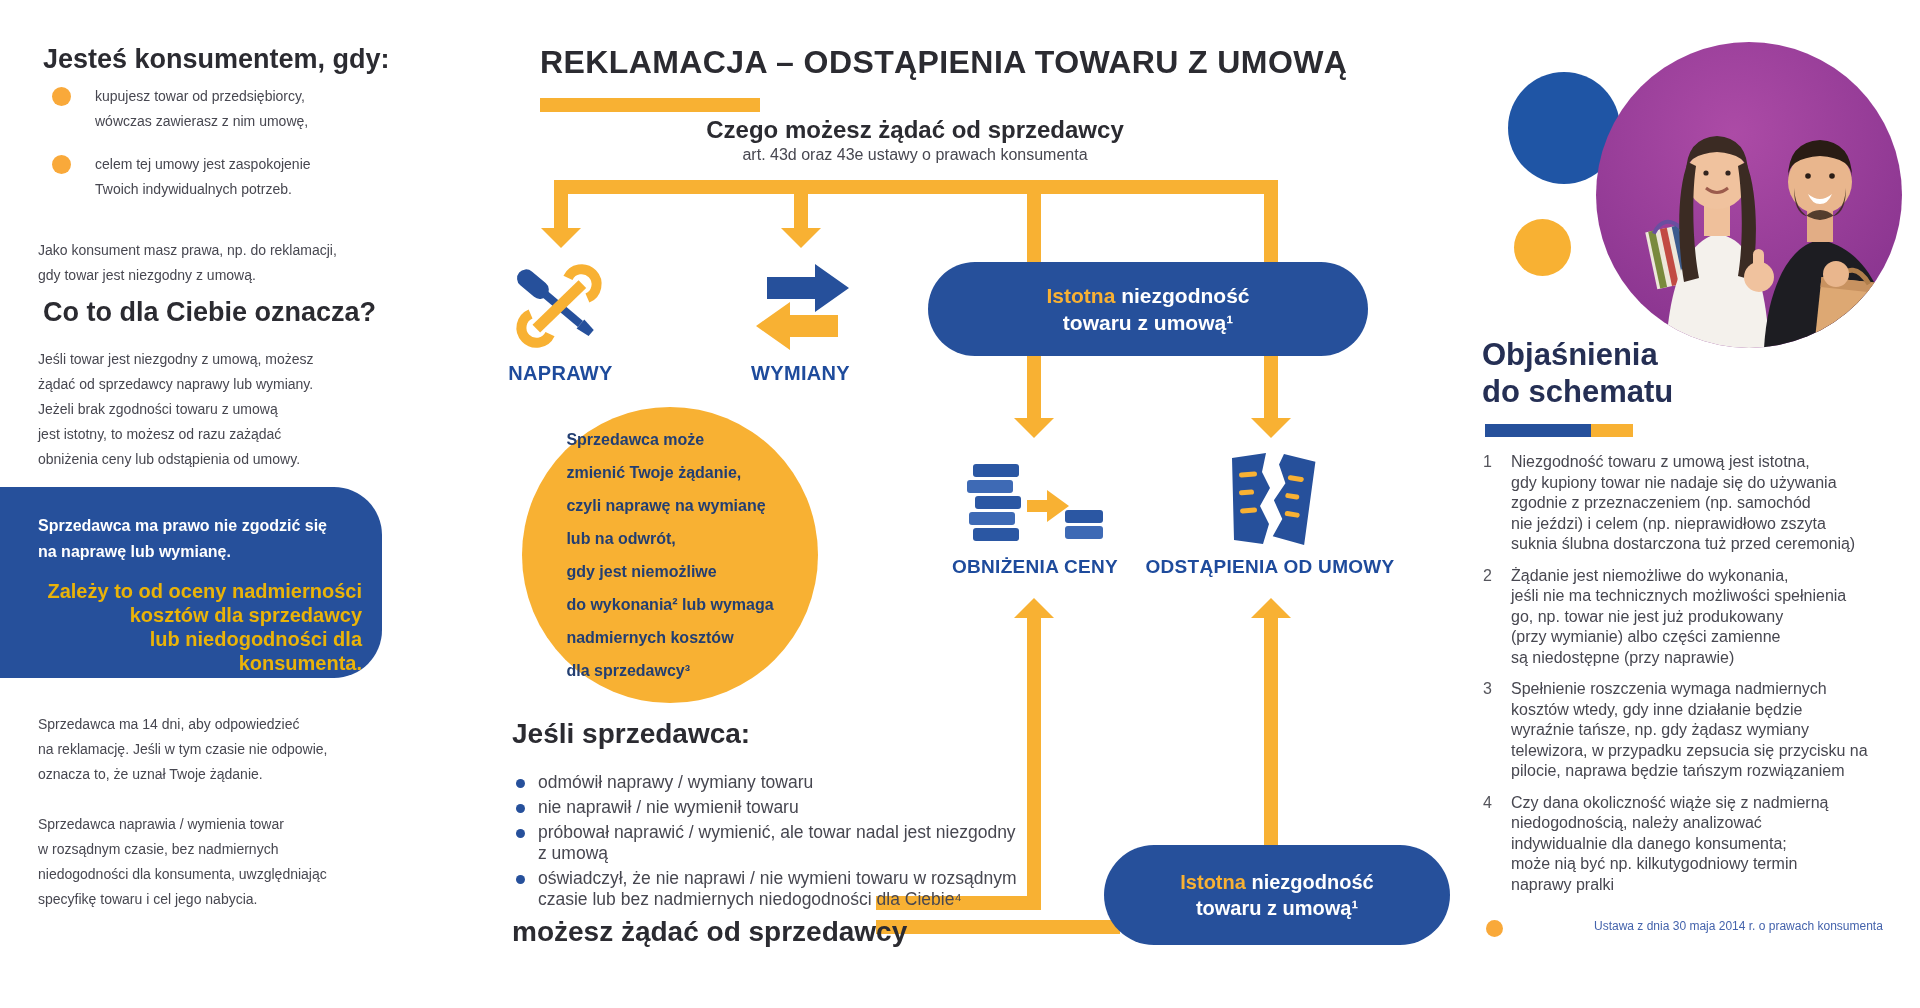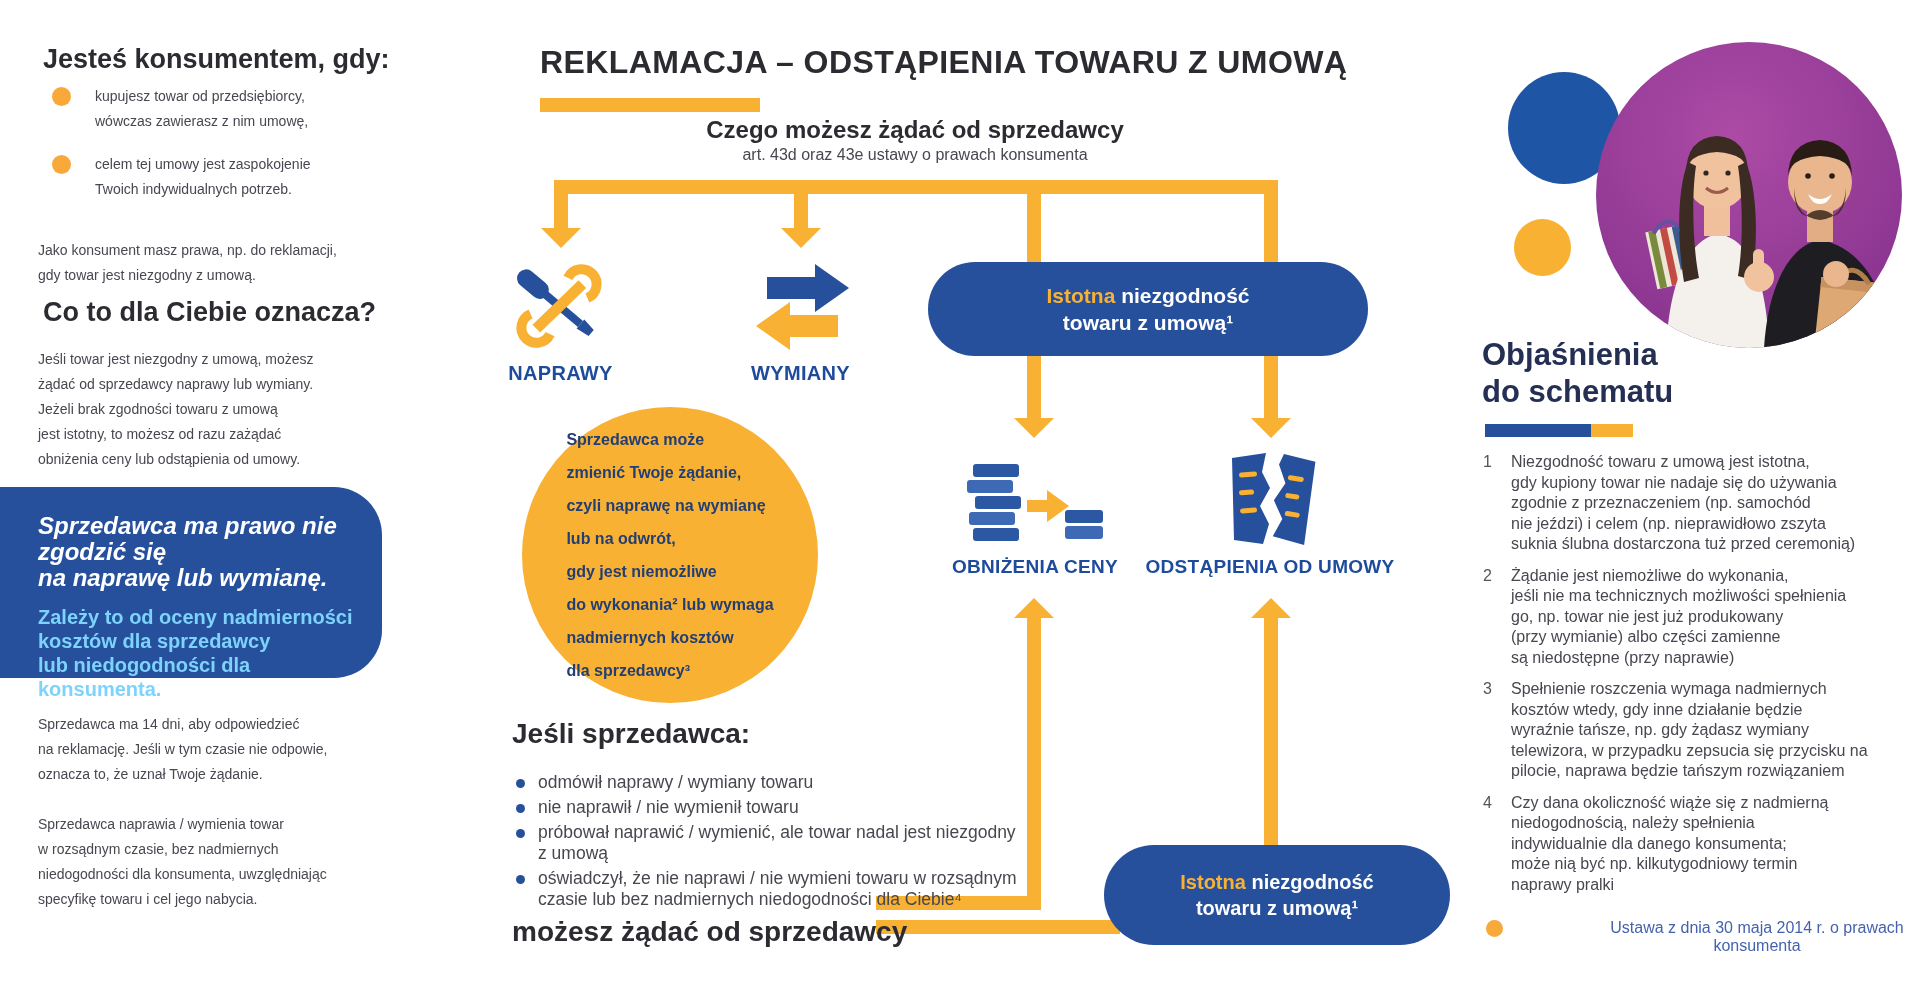--- a/index.html
+++ b/index.html
@@ -55,23 +55,23 @@
 
   <h2 class="abs h-dark" style="left:43px;top:297px;font-size:27px;">Co to dla Ciebie oznacza?</h2>
 
   <p class="abs body-txt pre" style="left:38px;top:347px;">Jeśli towar jest niezgodny z umową, możesz
 żądać od sprzedawcy naprawy lub wymiany.
 Jeżeli brak zgodności towaru z umową
 jest istotny, to możesz od razu zażądać
 obniżenia ceny lub odstąpienia od umowy.</p>
 
   <div class="abs" style="left:0;top:487px;width:382px;height:191px;background:var(--navy);border-radius:0 48px 48px 0;padding:26px 20px 0 38px;">
-    <p class="pre" style="color:#fff;font-weight:bold;font-size:24px;line-height:26px;font-style:italic;">Sprzedawca ma prawo nie zgodzić się
+    <p class="pre" style="color:#fff;font-weight:bold;font-size:16px;line-height:26px;">Sprzedawca ma prawo nie zgodzić się
 na naprawę lub wymianę.</p>
-    <p class="pre" style="color:#7dd3fc;font-weight:bold;font-size:20px;line-height:24px;margin-top:14px;">Zależy to od oceny nadmierności
+    <p class="pre" style="color:#eab308;font-weight:bold;font-size:20px;line-height:24px;margin-top:14px;text-align:right;">Zależy to od oceny nadmierności
 kosztów dla sprzedawcy
 lub niedogodności dla konsumenta.</p>
   </div>
 
   <p class="abs body-txt pre" style="left:38px;top:712px;">Sprzedawca ma 14 dni, aby odpowiedzieć
 na reklamację. Jeśli w tym czasie nie odpowie,
 oznacza to, że uznał Twoje żądanie.</p>
   <p class="abs body-txt pre" style="left:38px;top:812px;">Sprzedawca naprawia / wymienia towar
 w rozsądnym czasie, bez nadmiernych
 niedogodności dla konsumenta, uwzględniając
@@ -292,23 +292,23 @@
       <div class="note-num">3</div>
       <div class="note-txt pre">Spełnienie roszczenia wymaga nadmiernych
 kosztów wtedy, gdy inne działanie będzie
 wyraźnie tańsze, np. gdy żądasz wymiany
 telewizora, w przypadku zepsucia się przycisku na
 pilocie, naprawa będzie tańszym rozwiązaniem</div>
     </div>
     <div class="note-row">
       <div class="note-num">4</div>
       <div class="note-txt pre">Czy dana okoliczność wiąże się z nadmierną
-niedogodnością, należy spełnienia
+niedogodnością, należy analizować
 indywidualnie dla danego konsumenta;
 może nią być np. kilkutygodniowy termin
 naprawy pralki</div>
     </div>
   </div>
 
   <div class="dot" style="left:1486px;top:920px;width:17px;height:17px;background:#F9A93A;"></div>
-  <div class="abs" style="left:1594px;top:919px;font-size:16px;color:var(--law);text-align:center;">Ustawa z dnia 30 maja 2014 r. o prawach konsumenta</div>
+  <div class="abs" style="left:1594px;top:919px;font-size:12px;color:var(--law);">Ustawa z dnia 30 maja 2014 r. o prawach konsumenta</div>
 
 </div>
 
 </body></html>

